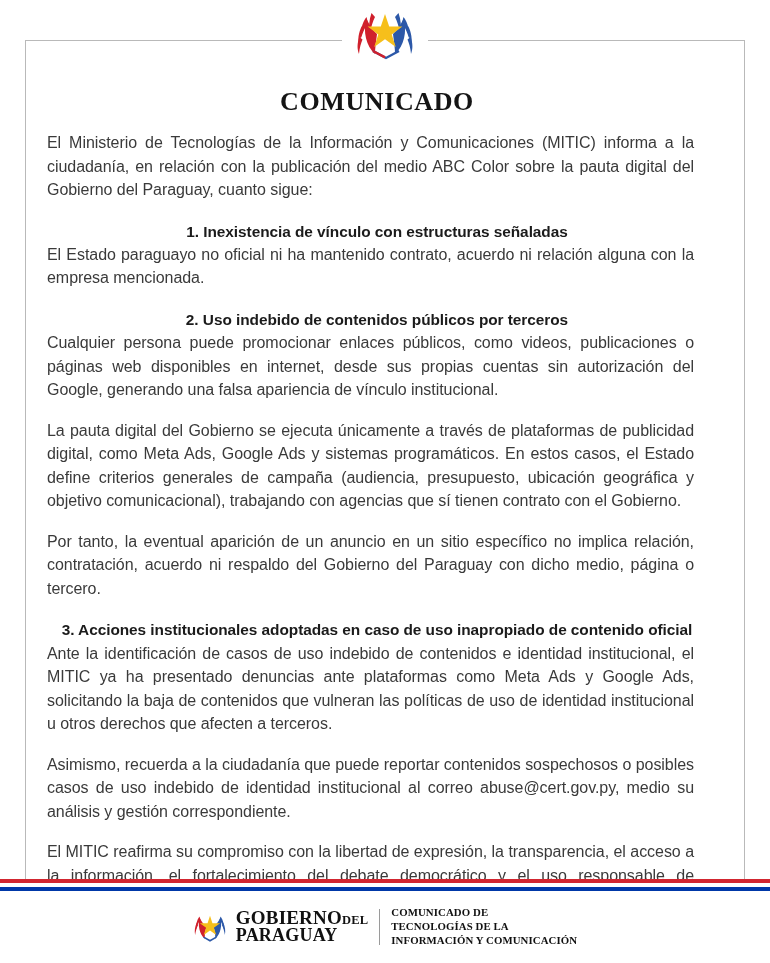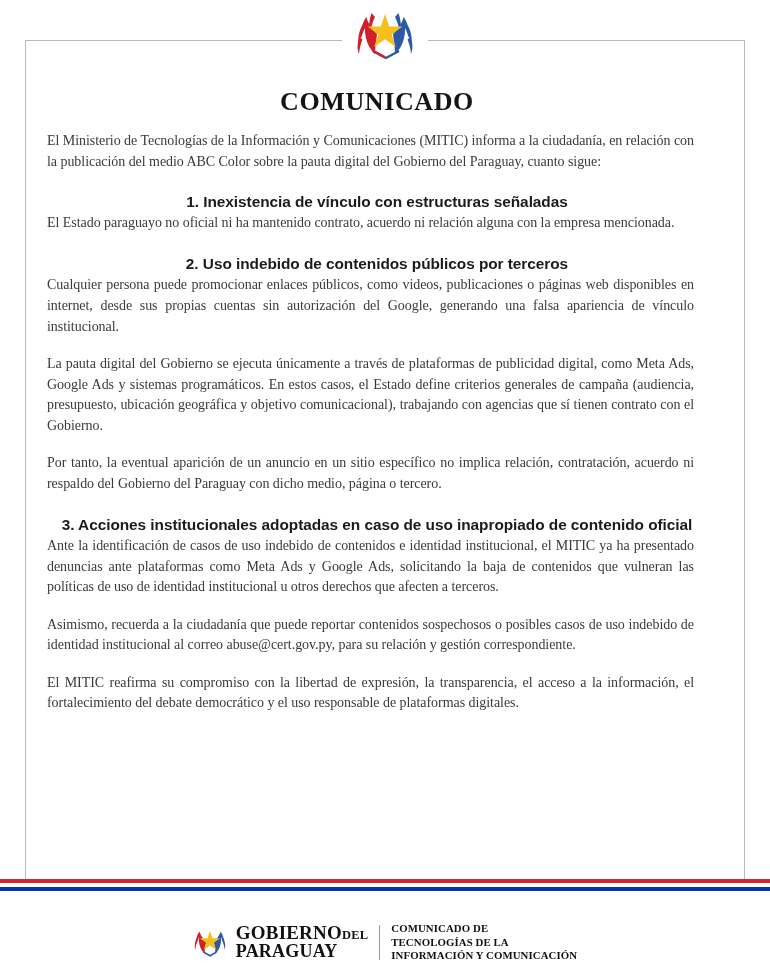--- a/index.html
+++ b/index.html
@@ -58,27 +58,26 @@
     font-family: "Liberation Serif", serif;
     font-weight: bold;
     font-size: 26px;
     letter-spacing: 0.6px;
     color: #141414;
     margin: 20px 0 14px 0;
   }
 
   p.para {
     margin: 0 13px 3px 0;
-    font-size: 14px;
+    font-size: 16px;
     line-height: 1.47;
     text-align: justify;
     text-justify: inter-word;
     color: #3a3a3a;
     letter-spacing: -0.05px;
-    font-family: Liberation Serif, serif;
   }
   p.para.gap {
     margin-top: 17px;
   }
   p.para.tight {
     margin-top: 0;
   }
 
   h2.section-head {
     margin: 19px 0 0 0;
@@ -107,21 +106,21 @@
 
   
   #footer {
     position: absolute;
     left: 0;
     top: 891px;
     width: 770px;
     height: 72px;
     background: #ffffff;
     display: flex;
-    align-items: flex-end;
+    align-items: center;
     justify-content: center;
   }
   #footer-inner {
     display: flex;
     align-items: center;
   }
   #footer-crest {
     width: 34px;
     height: 34px;
     margin-right: 9px;
@@ -204,21 +203,21 @@
   <h2 class="section-head">1. Inexistencia de vínculo con estructuras señaladas</h2>
   <p class="para tight">El Estado paraguayo no oficial ni ha mantenido contrato, acuerdo ni relación alguna con la empresa mencionada.</p>
 
   <h2 class="section-head">2. Uso indebido de contenidos públicos por terceros</h2>
   <p class="para tight">Cualquier persona puede promocionar enlaces públicos, como videos, publicaciones o páginas web disponibles en internet, desde sus propias cuentas sin autorización del Google, generando una falsa apariencia de vínculo institucional.</p>
   <p class="para gap">La pauta digital del Gobierno se ejecuta únicamente a través de plataformas de publicidad digital, como Meta Ads, Google Ads y sistemas programáticos. En estos casos, el Estado define criterios generales de campaña (audiencia, presupuesto, ubicación geográfica y objetivo comunicacional), trabajando con agencias que sí tienen contrato con el Gobierno.</p>
   <p class="para gap">Por tanto, la eventual aparición de un anuncio en un sitio específico no implica relación, contratación, acuerdo ni respaldo del Gobierno del Paraguay con dicho medio, página o tercero.</p>
 
   <h2 class="section-head">3. Acciones institucionales adoptadas en caso de uso inapropiado de contenido oficial</h2>
   <p class="para tight">Ante la identificación de casos de uso indebido de contenidos e identidad institucional, el MITIC ya ha presentado denuncias ante plataformas como Meta Ads y Google Ads, solicitando la baja de contenidos que vulneran las políticas de uso de identidad institucional u otros derechos que afecten a terceros.</p>
-  <p class="para gap">Asimismo, recuerda a la ciudadanía que puede reportar contenidos sospechosos o posibles casos de uso indebido de identidad institucional al correo abuse@cert.gov.py, para su relación y gestión correspondiente.</p>
+  <p class="para gap">Asimismo, recuerda a la ciudadanía que puede reportar contenidos sospechosos o posibles casos de uso indebido de identidad institucional al correo abuse@cert.gov.py, medio su análisis y gestión correspondiente.</p>
   <p class="para gap">El MITIC reafirma su compromiso con la libertad de expresión, la transparencia, el acceso a la información, el fortalecimiento del debate democrático y el uso responsable de plataformas digitales.</p>
 </div>
 
 <div id="tricolor">
   <div class="band red"></div>
   <div class="band white"></div>
   <div class="band blue"></div>
 </div>
 
 <div id="footer">

